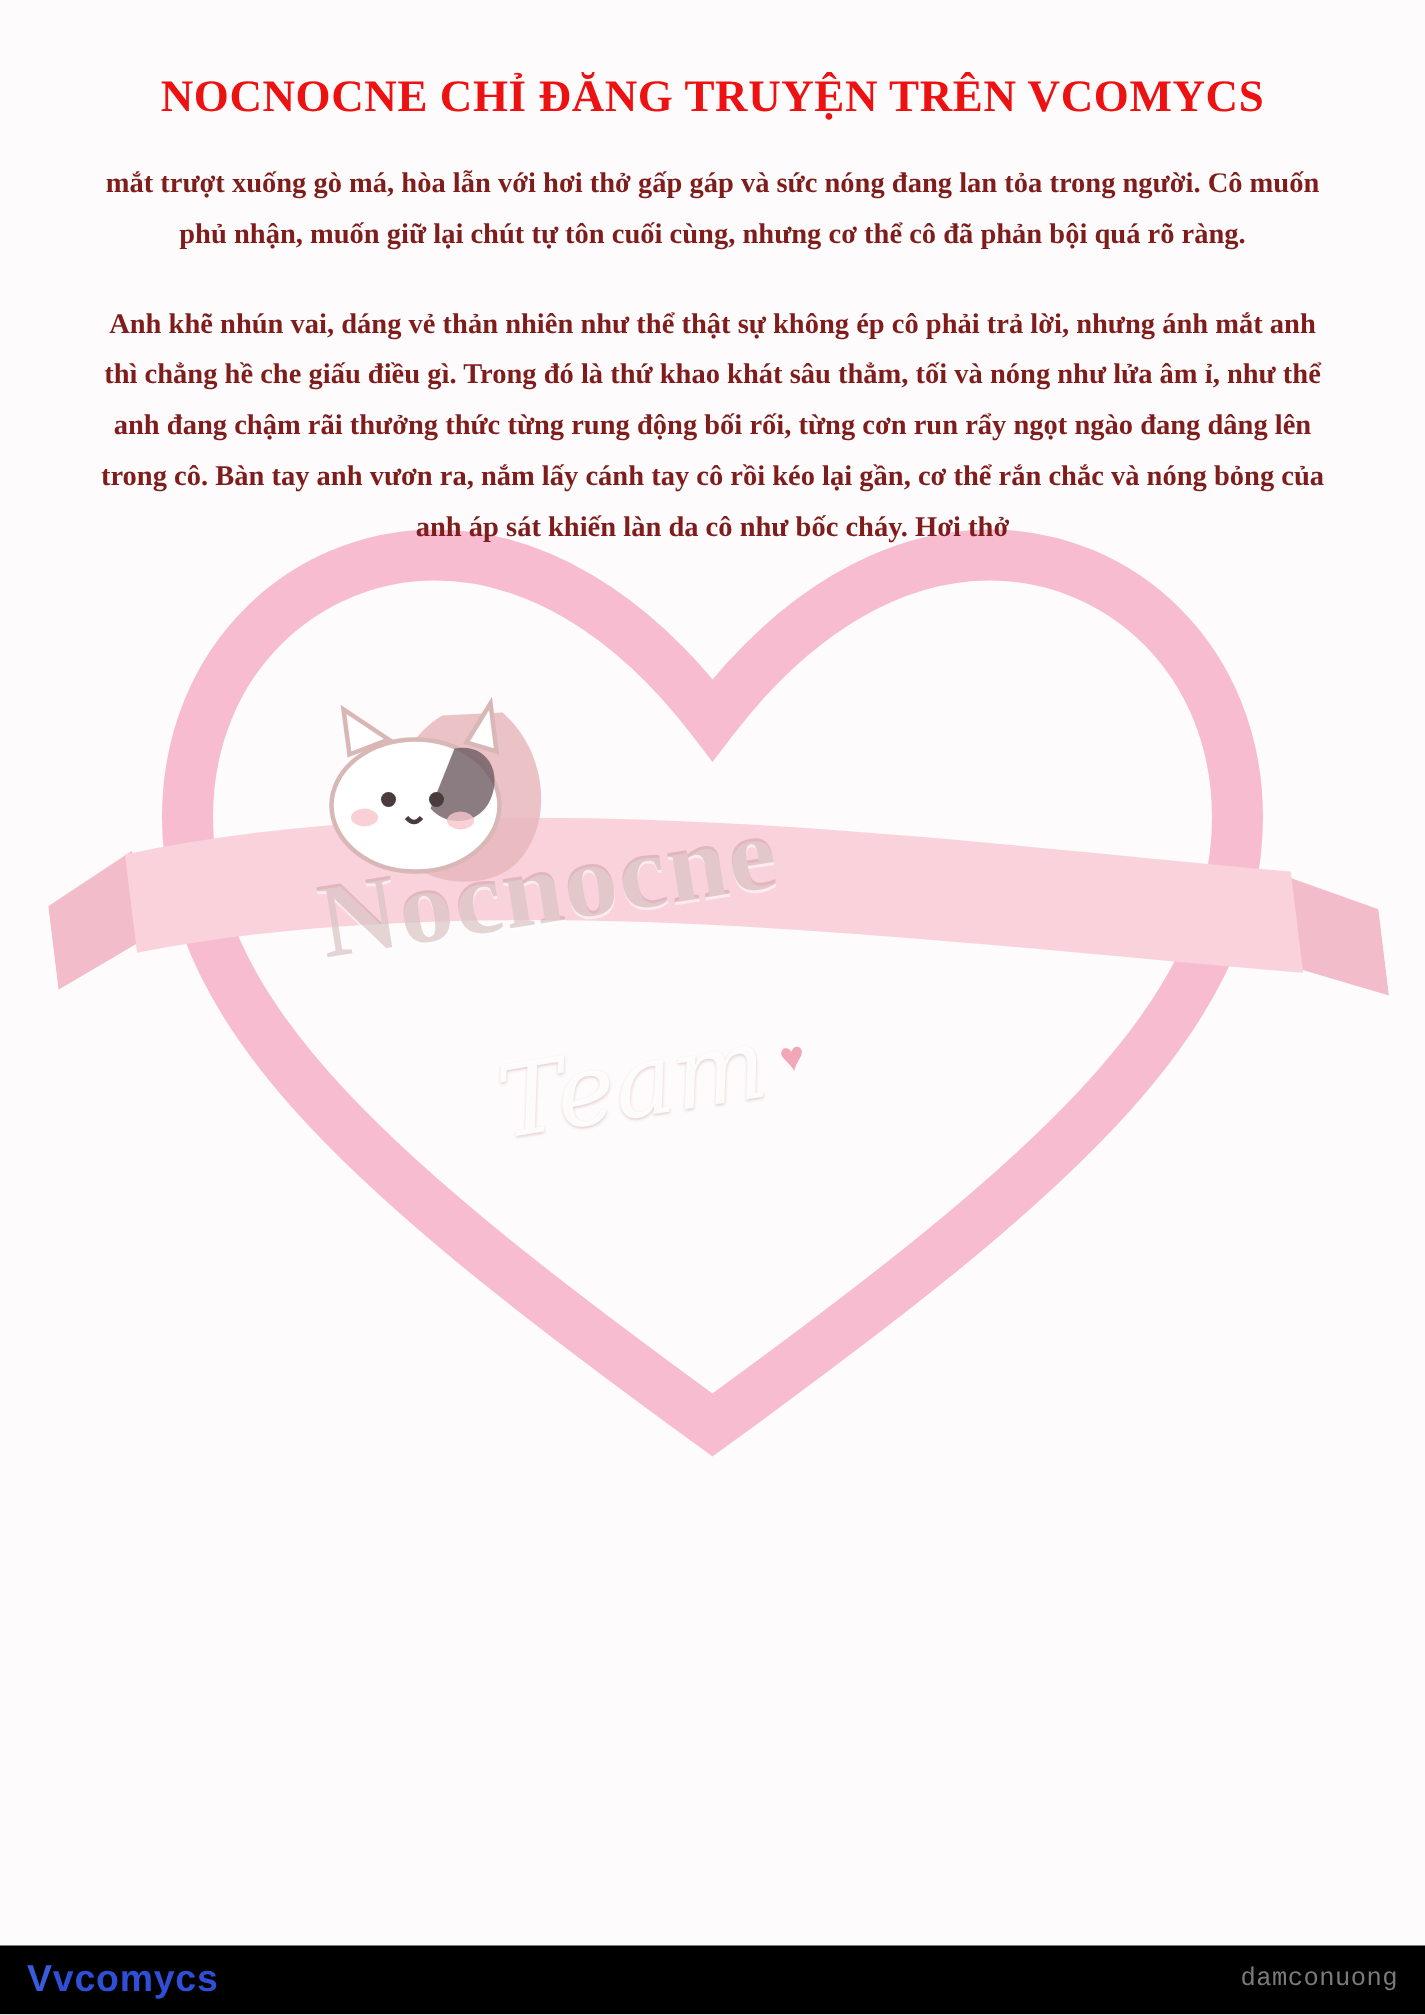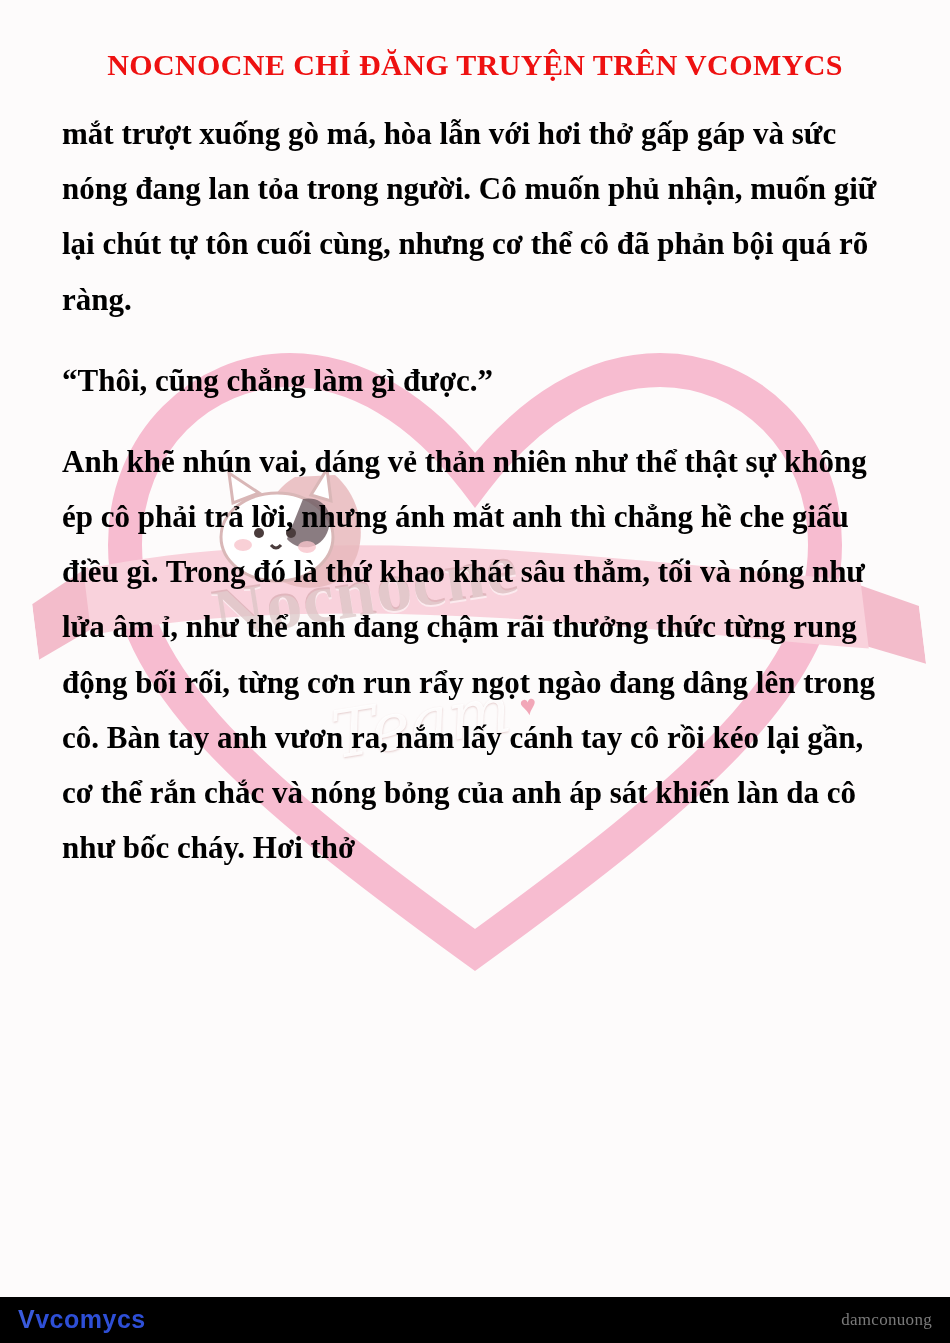--- a/index.html
+++ b/index.html
@@ -101,25 +101,25 @@
     text-align: center;
     color: #ee1111;
     font-weight: bold;
     font-size: 30px;
     letter-spacing: 0.4px;
     margin: 8px 0 24px 0;
     font-family: "Liberation Serif", serif;
   }
   p.para {
     margin: 0 0 26px 0;
-    font-size: 31px;
+    font-size: 19px;
     line-height: 1.78;
     font-weight: bold;
-    color: #000000;
-    text-align: left;
+    color: #7f1d1d;
+    text-align: center;
     font-family: "Liberation Serif", serif;
   }
 
   
   .footer {
     position: absolute;
     left: 0;
     bottom: 0;
     width: 950px;
     height: 46px;
@@ -135,21 +135,21 @@
     font-weight: bold;
     font-size: 25px;
     color: #2e4fd6;
     letter-spacing: 0.5px;
   }
   .footer-logo .v { color: #3a5bdc; }
   .footer-right {
     position: absolute;
     right: 18px;
     top: 13px;
-    font-family: Liberation Serif, serif;
+    font-family: Liberation Mono, monospace;
     font-size: 17px;
     color: #7a7a7a;
     letter-spacing: 0.3px;
   }
 </style>
 </head>
 <body>
 
 <div id="page">
 
@@ -186,21 +186,20 @@
 
     <div class="wm-text">Nocnocne</div>
     <div class="wm-heart-small">♥</div>
     <div class="wm-text2">Team</div>
   </div>
 
   <div class="content">
     <div class="banner">NOCNOCNE CHỈ ĐĂNG TRUYỆN TRÊN VCOMYCS</div>
 
     <p class="para">mắt trượt xuống gò má, hòa lẫn với hơi thở gấp gáp và sức nóng đang lan tỏa trong người. Cô muốn phủ nhận, muốn giữ lại chút tự tôn cuối cùng, nhưng cơ thể cô đã phản bội quá rõ ràng.</p>
-    <p class="para">“Thôi, cũng chẳng làm gì được.”</p>
     <p class="para">Anh khẽ nhún vai, dáng vẻ thản nhiên như thể thật sự không ép cô phải trả lời, nhưng ánh mắt anh thì chẳng hề che giấu điều gì. Trong đó là thứ khao khát sâu thẳm, tối và nóng như lửa âm ỉ, như thể anh đang chậm rãi thưởng thức từng rung động bối rối, từng cơn run rẩy ngọt ngào đang dâng lên trong cô. Bàn tay anh vươn ra, nắm lấy cánh tay cô rồi kéo lại gần, cơ thể rắn chắc và nóng bỏng của anh áp sát khiến làn da cô như bốc cháy. Hơi thở</p>
   </div>
 
   <div class="footer">
     <div class="footer-logo">
       <span class="v">V</span><span>vcomycs</span>
     </div>
     <div class="footer-right">damconuong</div>
   </div>
 

